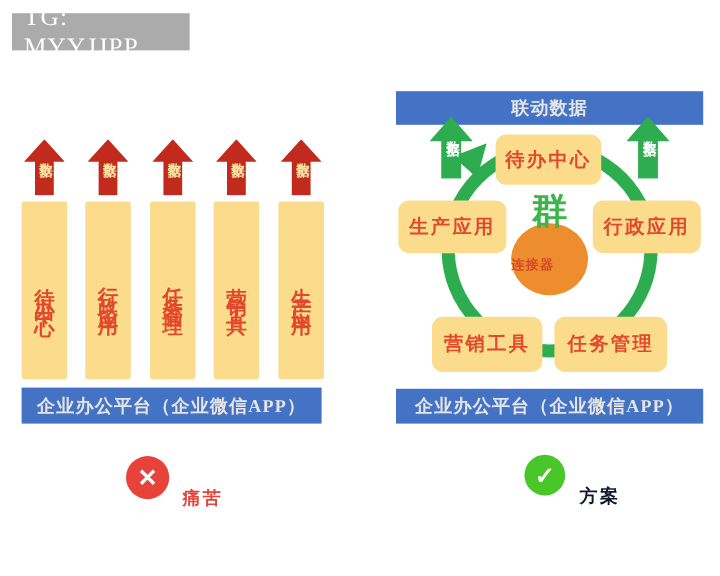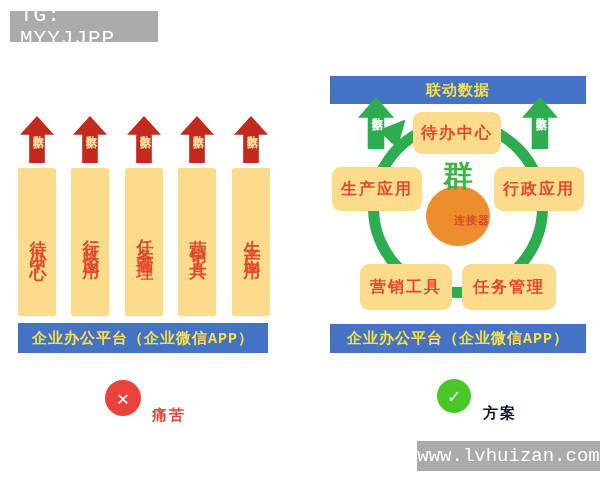--- a/index.html
+++ b/index.html
@@ -1,18 +1,18 @@
 <!DOCTYPE html>
 <html><head>
 <meta charset="utf-8">
 <style>
   html,body{margin:0;padding:0;background:#ffffff;}
   .stage{
     position:relative;width:600px;height:480px;background:#ffffff;overflow:hidden;
-    font-family:Liberation Mono, monospace;
+    font-family:Liberation Serif, serif;
   }
   .abs{position:absolute;}
 
   
   .badge-gray{background:#ababab;color:#ffffff;display:flex;align-items:center;}
   .badge-tg{left:10px;top:11px;width:138px;height:31px;font-size:21px;padding-left:10px;letter-spacing:1px;}
   .badge-site{left:417px;top:441px;width:183px;height:30px;font-size:19px;justify-content:center;}
 
   
   .vtext{writing-mode:vertical-rl;text-orientation:upright;}
@@ -24,21 +24,21 @@
     clip-path:polygon(50% 0%,100% 40%,73% 40%,73% 100%,27% 100%,27% 40%,0% 40%);
   }
   .red-arrow{width:34px;height:47px;background:#c22a1e;}
   .red-arrow .vtext{font-size:11px;line-height:11px;color:#f6e2a0;letter-spacing:2px;margin-top:10px;font-weight:bold;}
   .pillar{
     width:38px;height:148px;background:#fadc8c;border-radius:2px;top:168px;
     display:flex;align-items:center;justify-content:center;
   }
   .pillar .vtext{font-size:17px;color:#e2492c;font-weight:bold;letter-spacing:8px;}
   .blue-bar{
-    background:#4472c4;color:#fde047;font-weight:bold;font-size:15px;
+    background:#4472c4;color:#e5e5e5;font-weight:bold;font-size:15px;
     display:flex;align-items:center;justify-content:center;letter-spacing:1px;
   }
 
   
   .green-arrow{width:36px;height:52px;background:#2ead50;z-index:3;}
   .green-arrow .vtext{font-size:11px;line-height:11px;color:#ffffff;letter-spacing:2px;margin-top:11px;font-weight:bold;}
   .ring{
     left:368px;top:118px;width:158px;height:158px;border:11px solid #2ead50;border-radius:50%;z-index:1;
   }
   .ring-head{
@@ -46,21 +46,21 @@
     clip-path:polygon(50% 0,100% 100%,0 100%);transform:rotate(42deg);
   }
   .ybox{
     background:#fadc8c;border-radius:9px;z-index:2;
     display:flex;align-items:center;justify-content:center;
     color:#e2492c;font-weight:bold;font-size:16px;letter-spacing:2px;
   }
   .group-char{left:428px;top:156px;width:60px;text-align:center;font-size:30px;font-weight:bold;color:#3bb54a;z-index:3;}
   .connector{
     left:426px;top:186px;width:64px;height:60px;background:#ee8d2d;border-radius:50%;z-index:2;
-    display:flex;align-items:center;justify-content:flex-end;padding-top:8px;box-sizing:border-box;
+    display:flex;align-items:center;justify-content:flex-start;padding-top:8px;box-sizing:border-box;
     color:#d6492a;font-weight:bold;font-size:11px;letter-spacing:1px;
   }
 
   
   .verdict-circle{width:36px;height:36px;border-radius:50%;display:flex;align-items:center;justify-content:center;
     color:#ffffff;font-size:20px;font-weight:bold;}
   .verdict-text{font-size:15px;font-weight:bold;letter-spacing:2px;margin-top:16px;}
 </style>
 </head>
 <body>
@@ -147,15 +147,14 @@
       </div>
 
     <div class="abs blue-bar" style="left:330px;top:324px;width:256px;height:29px;">企业办公平台（企业微信APP）</div>
 
     <div class="abs verdict-circle" style="left:437px;top:379px;width:34px;height:34px;background:#49c628;">
         <span>✓</span>
       </div>
     <div class="abs verdict-text" style="left:483px;top:388px;color:#0f172a;">方案</div>
   </div>
 
-  <div class="abs badge-gray badge-site">www.lvhuizan.com</div>
 
 </div>
 
 </body></html>

